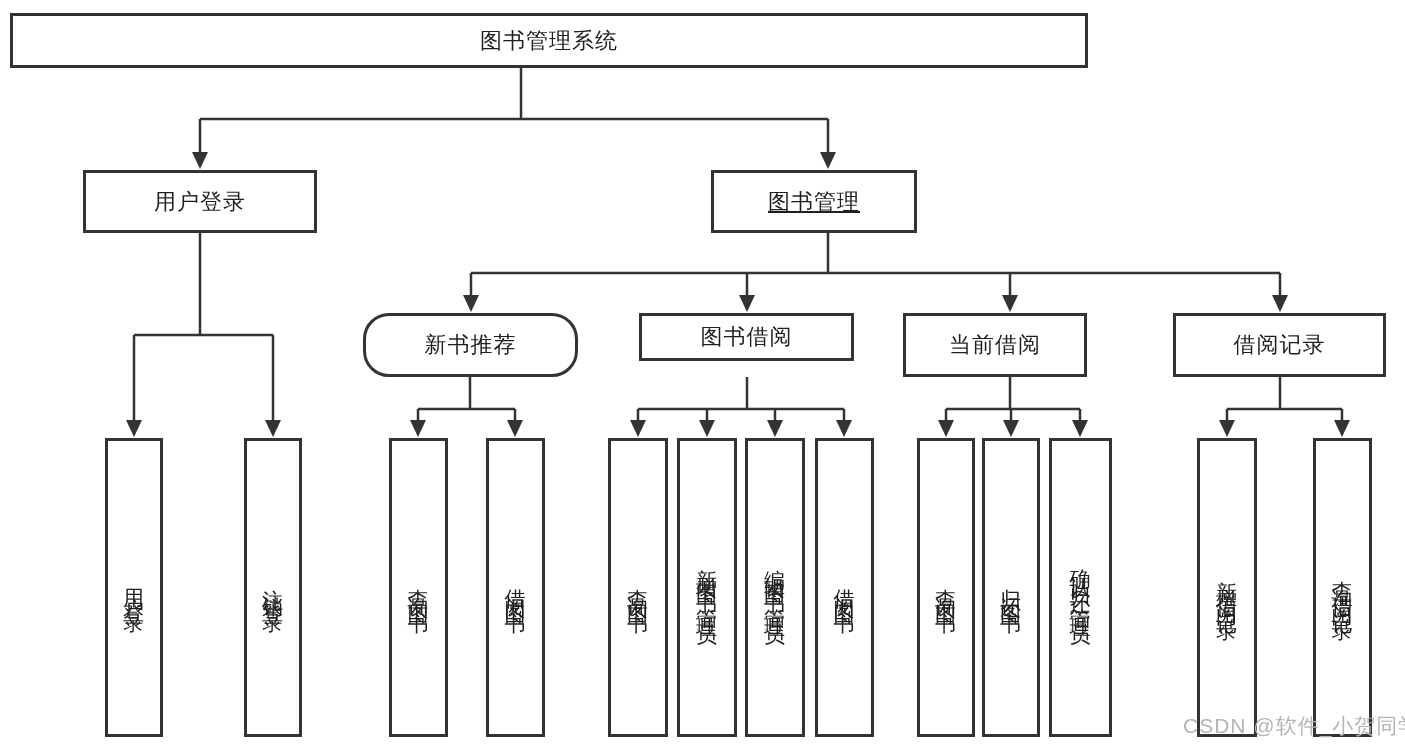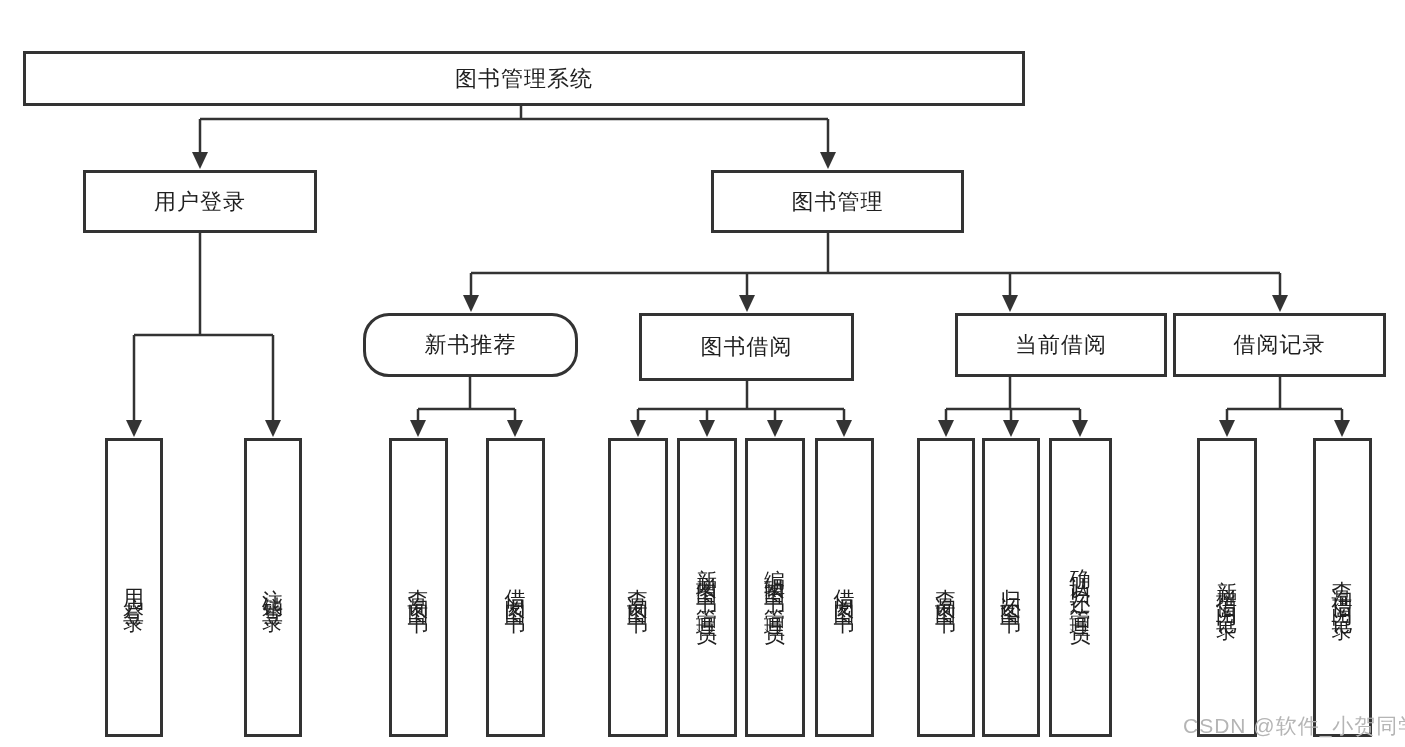--- a/index.html
+++ b/index.html
@@ -100,38 +100,38 @@
     <g>
       <line x1="1280" y1="377" x2="1280" y2="409"></line>
       <line x1="1227" y1="409" x2="1342" y2="409"></line>
       <line x1="1227" y1="409" x2="1227" y2="421"></line>
       <polygon points="1219,420 1235,420 1227,437"></polygon>
       <line x1="1342" y1="409" x2="1342" y2="421"></line>
       <polygon points="1334,420 1350,420 1342,437"></polygon>
     </g>
   </svg>
 
-  <div class="box h-box" style="left:23px;top:13px;width:1002px;height:55px;margin-top:38px;">
+  <div class="box h-box" style="left:10px;top:13px;width:1078px;height:55px;">
     <span>图书管理系统</span>
   </div>
 
   <div class="box h-box" style="left:83px;top:170px;width:234px;height:63px;">
     <span>用户登录</span>
   </div>
-  <div class="box h-box" style="left:711px;top:170px;width:253px;height:63px;">
+  <div class="box h-box" style="left:711px;top:170px;width:206px;height:63px;text-decoration:underline;">
     <span>图书管理</span>
   </div>
 
   <div class="box h-box" style="left:363px;top:313px;width:215px;height:64px;border-radius:26px;">
     <span>新书推荐</span>
   </div>
-  <div class="box h-box" style="left:639px;top:313px;width:215px;height:68px;">
+  <div class="box h-box" style="left:639px;top:313px;width:215px;height:48px;">
     <span>图书借阅</span>
   </div>
-  <div class="box h-box" style="left:955px;top:313px;width:212px;height:64px;">
+  <div class="box h-box" style="left:903px;top:313px;width:184px;height:64px;">
     <span>当前借阅</span>
   </div>
   <div class="box h-box" style="left:1173px;top:313px;width:213px;height:64px;">
     <span>借阅记录</span>
   </div>
 
   <div class="box v-box" style="left:105px;top:438px;width:58px;height:299px;">
     <span>用户登录</span>
   </div>
   <div class="box v-box" style="left:244px;top:438px;width:58px;height:299px;">

